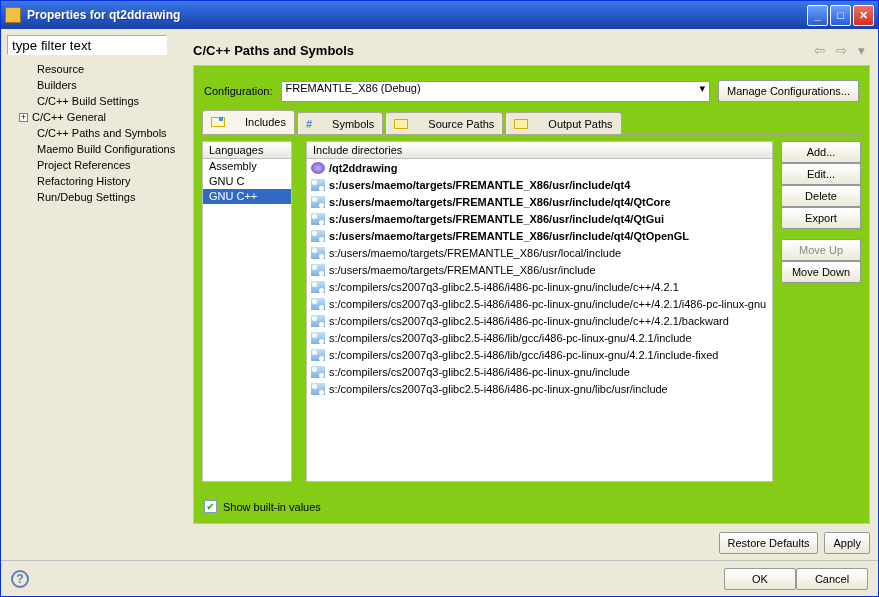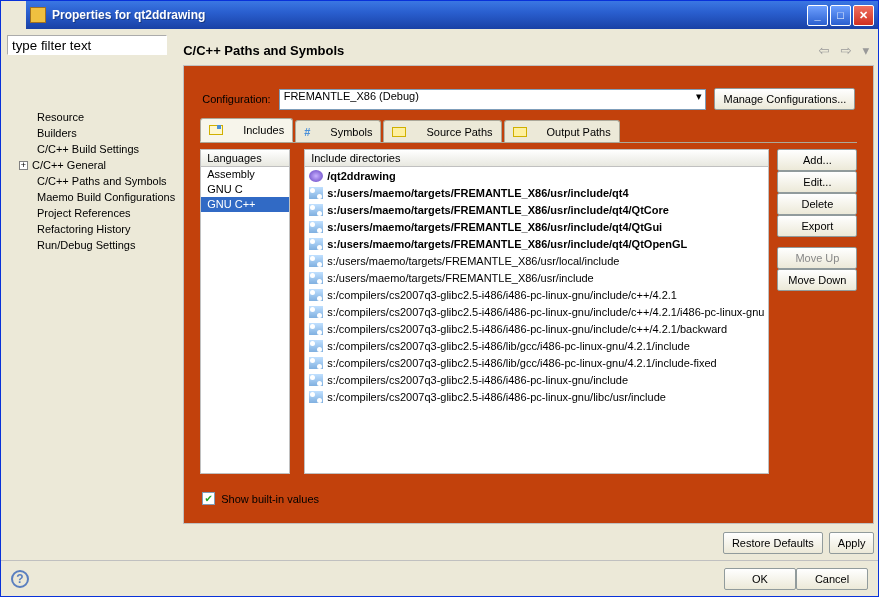--- a/index.html
+++ b/index.html
@@ -1,38 +1,38 @@
 <!DOCTYPE html>
 <html><head>
 <meta charset="utf-8">
 <style>
   * { box-sizing: border-box; }
   html, body { margin:0; padding:0; font-family: Tahoma, Verdana, sans-serif; font-size:11px; color:#000; }
   .window { width:879px; height:597px; border:1px solid #0831d9; background:#ece9d8; position:relative; display:flex; flex-direction:column; }
-  .titlebar { height:28px; background:linear-gradient(#3b77e3,#2a5fcf 40%,#1941a5); color:#fff; display:flex; align-items:center; padding:0 4px; font-weight:bold; font-size:12px;margin-left:25px; }
+  .titlebar { height:28px; background:linear-gradient(#3b77e3,#2a5fcf 40%,#1941a5); color:#fff; display:flex; align-items:center; padding:0 4px; font-weight:bold; font-size:12px; }
   .titlebar .icon { width:16px; height:16px; background:#f0c040; border:1px solid #a07020; margin-right:6px; }
   .titlebar .title { flex:1; text-shadow:1px 1px 0 rgba(0,0,0,.3); }
   .win-btns { display:flex; gap:2px; }
   .win-btn { width:21px; height:21px; border:1px solid #fff; border-radius:2px; display:flex; align-items:center; justify-content:center; font-family:Marlett,Arial; font-size:11px; color:#fff; }
   .win-min, .win-max { background:linear-gradient(#6ea0ff,#2a5fcf); }
   .win-close { background:linear-gradient(#f07060,#d03020); }
   .client { flex:1; display:flex; overflow:hidden; }
-  .left { width:190px; padding:6px 6px 6px 6px; display:flex; flex-direction:column;gap:48px; }
+  .left { width:190px; padding:6px 6px 6px 6px; display:flex; flex-direction:column; }
   .filter { border:1px inset #fff; background:#fff; height:20px; padding:2px 4px; color:#000; width:160px; }
   .tree { margin-top:6px; flex:1; overflow:auto; font-size:11px; }
   .tree .row { display:flex; align-items:center; height:16px; padding-left:12px; white-space:nowrap; cursor:default; }
   .tree .row.indent { padding-left:30px; }
   .tree .plus { width:9px; height:9px; border:1px solid #808080; margin-right:4px; display:flex; align-items:center; justify-content:center; font-size:9px; line-height:1; background:#fff; }
   .tree .selected { color:#000; }
   .tree .selected .label { color:#000; }
   .right { flex:1; display:flex; flex-direction:column; padding:6px 8px 6px 2px; }
   .header { display:flex; align-items:center; height:30px; }
   .header h1 { margin:0; font-size:13px; font-weight:bold; flex:1; }
   .nav-btn { width:18px; height:18px; margin-left:4px; border:none; background:transparent; color:#999; }
-  .panel { flex:1; border:1px solid #c0c0c0; background:#c2410c; display:flex; flex-direction:column; padding:8px; }
+  .panel { flex:1; border:1px solid #c0c0c0; background:#84cc16; display:flex; flex-direction:column; padding:0; }
   .config-row { display:flex; align-items:center; padding:14px 10px 8px 10px; gap:8px; }
   .config-row label { }
   .config-select { flex:1; height:21px; border:1px solid #7f9db9; background:#fff; padding:0 4px; }
   .config-select .arrow { float:right; }
   .btn { height:22px; border:1px solid #919b9c; background:linear-gradient(#fff,#ece9d8); padding:0 8px; font-size:11px; font-family:inherit; cursor:pointer; white-space:nowrap; border-radius:2px; }
   .btn.disabled { color:#888; }
   .tabstrip { display:flex; align-items:flex-end; padding:0 8px; height:24px; gap:2px; position:relative; }
   .tab { height:22px; display:flex; align-items:center; padding:0 8px; border:1px solid #aca899; border-bottom:none; background:#ece9d8; border-radius:3px 3px 0 0; gap:20px; cursor:pointer; }
   .tab.active { background:#f7f5eb; height:24px; border-bottom:1px solid #f7f5eb; position:relative; z-index:2; }
   .tab .ticon { width:14px; height:10px; }

